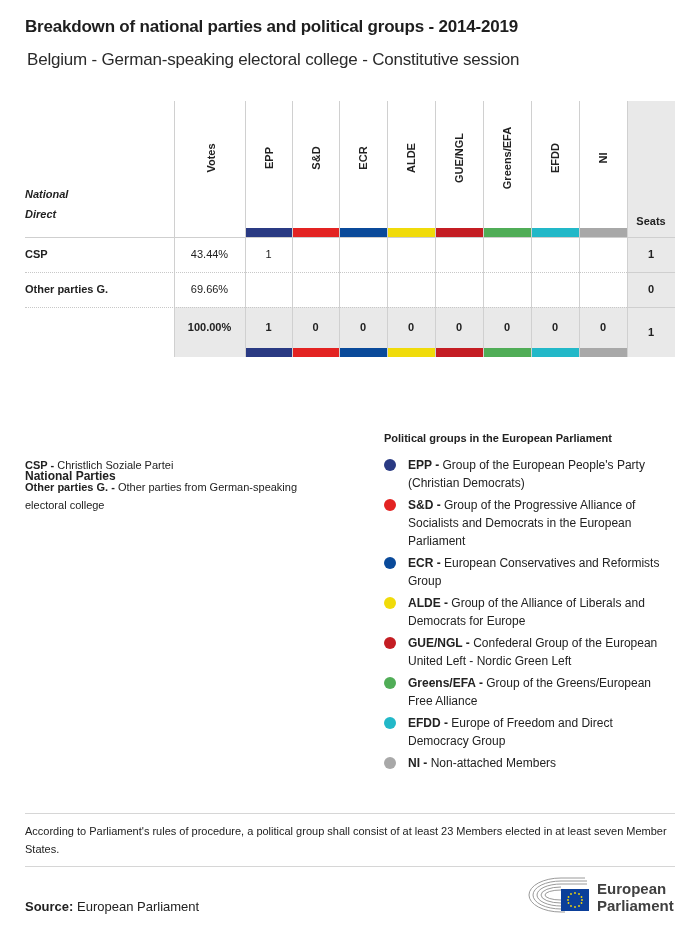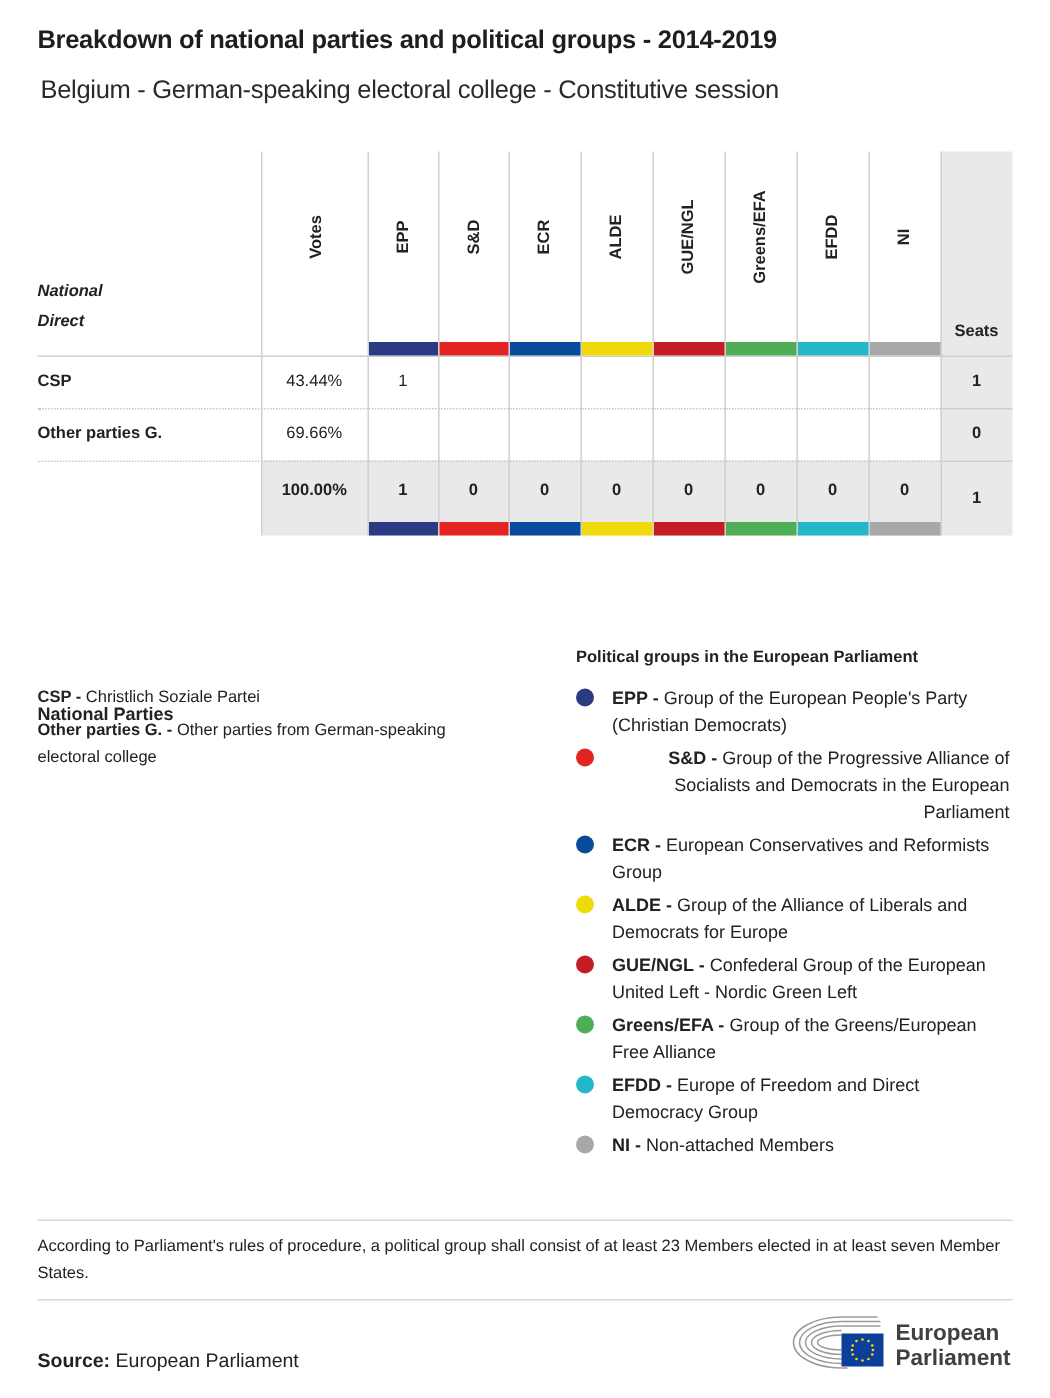--- a/index.html
+++ b/index.html
@@ -141,21 +141,21 @@
 <div class="np-item" style="top:478px; width:310px;">
   <b>Other parties G. -</b>
   <span>Other parties from German-speaking electoral college</span>
 </div>
 
 <div class="pg-title">Political groups in the European Parliament</div>
 <div id="pg-list">
     <div class="pg-dot" style="top: 459px; background: rgb(42, 58, 131);"></div>
     <div class="pg-item" style="top: 456px;"><b>EPP -</b> <span>Group of the European People's Party (Christian Democrats)</span></div>
     <div class="pg-dot" style="top: 499px; background: rgb(227, 35, 34);"></div>
-    <div class="pg-item" style="top: 496px; text-align: right;"><b>S&amp;D -</b> <span>Group of the Progressive Alliance of Socialists and Democrats in the European Parliament</span></div>
+    <div class="pg-item" style="top: 496px;"><b>S&amp;D -</b> <span>Group of the Progressive Alliance of Socialists and Democrats in the European Parliament</span></div>
     <div class="pg-dot" style="top: 557px; background: rgb(10, 74, 154);"></div>
     <div class="pg-item" style="top: 554px;"><b>ECR -</b> <span>European Conservatives and Reformists Group</span></div>
     <div class="pg-dot" style="top: 597px; background: rgb(240, 219, 10);"></div>
     <div class="pg-item" style="top: 594px;"><b>ALDE -</b> <span>Group of the Alliance of Liberals and Democrats for Europe</span></div>
     <div class="pg-dot" style="top: 637px; background: rgb(196, 29, 35);"></div>
     <div class="pg-item" style="top: 634px;"><b>GUE/NGL -</b> <span>Confederal Group of the European United Left - Nordic Green Left</span></div>
     <div class="pg-dot" style="top: 677px; background: rgb(80, 173, 87);"></div>
     <div class="pg-item" style="top: 674px;"><b>Greens/EFA -</b> <span>Group of the Greens/European Free Alliance</span></div>
     <div class="pg-dot" style="top: 717px; background: rgb(34, 184, 200);"></div>
     <div class="pg-item" style="top: 714px;"><b>EFDD -</b> <span>Europe of Freedom and Direct Democracy Group</span></div>

